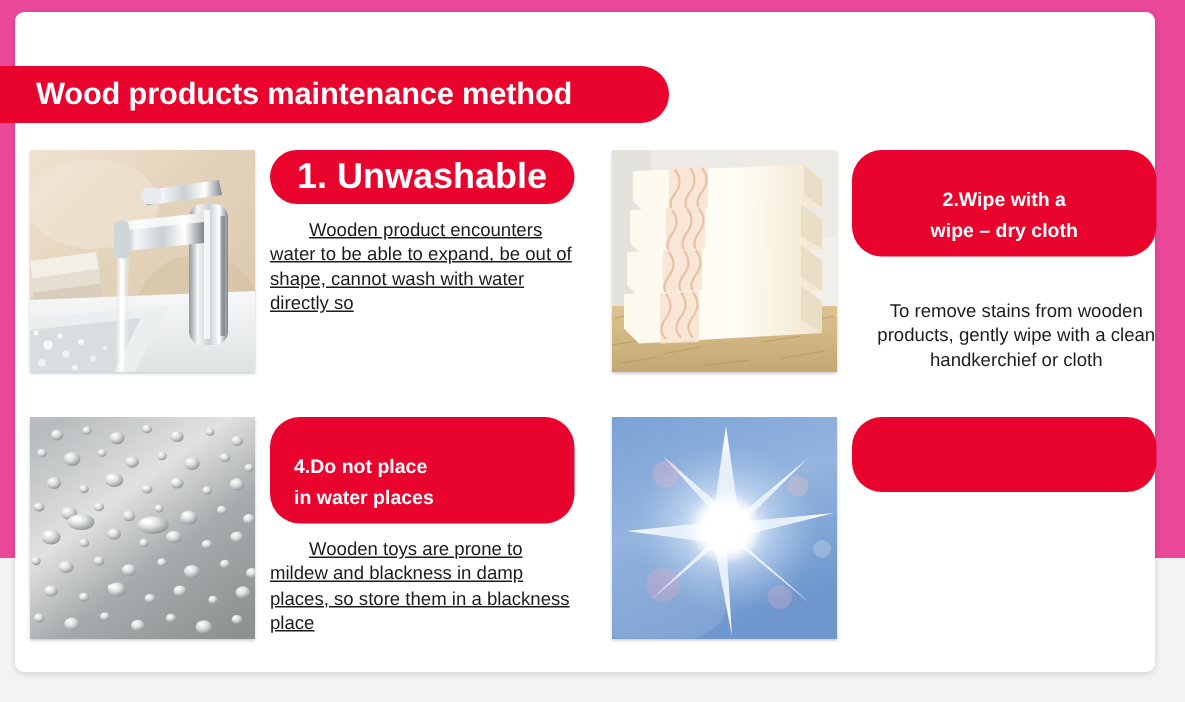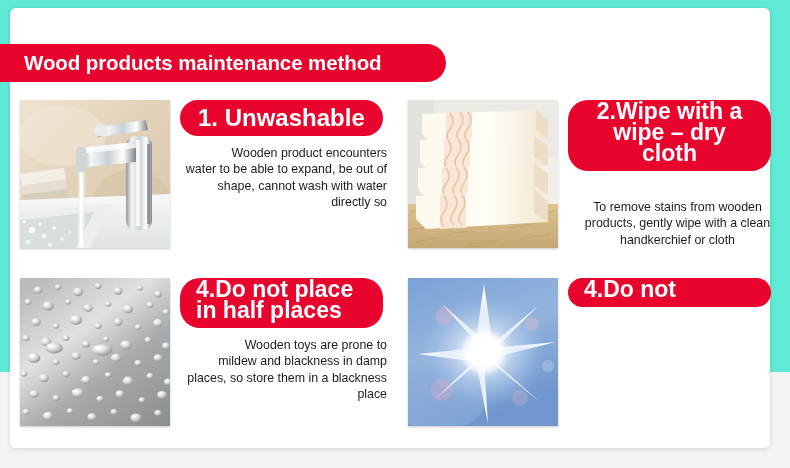--- a/index.html
+++ b/index.html
@@ -9,21 +9,21 @@
     height: 468px;
     overflow: hidden;
     background: #f3f3f4;
     font-family: "Liberation Sans", sans-serif;
   }
 
   #stage {
     position: relative;
     width: 790px;
     height: 372px;
-    background: #5eead4;
+    background: #ec4899;
   }
 
   
   .card {
     position: absolute;
     left: 10px;
     top: 8px;
     width: 760px;
     height: 440px;
     background: #ffffff;
@@ -104,35 +104,35 @@
     display: inline-block;
     box-sizing: border-box;
   }
   .head-pill.one-line {
     font-size: 24px;
     line-height: 19px;
     padding: 8px 18px 9px 18px;
     white-space: nowrap;
   }
   .head-pill.two-line {
-    font-size: 23px;
+    font-size: 13px;
     line-height: 21px;
-    padding: 1px 16px 7px 16px;
+    padding: 22px 16px 7px 16px;
     width: 203px;
   }
   .head-pill.centered { text-align: center; }
 
   .desc {
     margin-top: 9px;
     font-size: 12.4px;
     line-height: 16.4px;
     color: #1c1c1c;
     width: 207px;
   }
-  .desc.indent { text-indent: 26px; text-align: right; }
+  .desc.indent { text-indent: 26px; text-align: left; text-decoration: underline; }
   .desc.center { text-align: center; text-indent: 0; }
   .desc.c1 { margin-left: 6px; margin-top: 28px; }
 </style>
 </head>
 <body>
 
 <div id="stage">
   <div class="card">
 
     <div class="title-pill">
@@ -372,21 +372,21 @@
               <ellipse cx="12" cy="78" rx="2.2" ry="1.5"></ellipse>
                 <ellipse cx="54" cy="113" rx="2.0" ry="1.3"></ellipse>
               <ellipse cx="104" cy="65" rx="1.9" ry="1.2"></ellipse>
                 <ellipse cx="54" cy="40" rx="2.1" ry="1.3"></ellipse>
             </g>
           </svg>
         </div>
         <div class="panel-body">
           <div class="head-pill two-line">
             <span>4.Do not place</span><br>
-            <span>in half places</span>
+            <span>in water places</span>
           </div>
           <div class="desc indent">Wooden toys are prone to mildew and blackness in damp places, so store them in a blackness place</div>
         </div>
       </div>
 
       <div class="panel r1 c1">
         <div class="photo">
           <svg viewBox="0 0 150 148" preserveAspectRatio="none" aria-hidden="true">
             <defs>
               <linearGradient id="skyG" x1="0" y1="0" x2="0.4" y2="1">
@@ -425,20 +425,20 @@
 
             <circle cx="36" cy="38" r="9" fill="#f2b7c8" opacity="0.32"></circle>
             <circle cx="124" cy="46" r="7" fill="#f5c0bb" opacity="0.3"></circle>
             <circle cx="34" cy="112" r="11" fill="#f0a9c4" opacity="0.3"></circle>
             <circle cx="112" cy="120" r="8" fill="#f3b6c6" opacity="0.26"></circle>
             <circle cx="140" cy="88" r="6" fill="#ffffff" opacity="0.22"></circle>
           </svg>
         </div>
         <div class="panel-body">
           <div class="head-pill two-line">
-            <span>4.Do not</span><br>
+            <br>
           </div>
         </div>
       </div>
 
     </div>
   </div>
 </div>
 
 </body></html>

